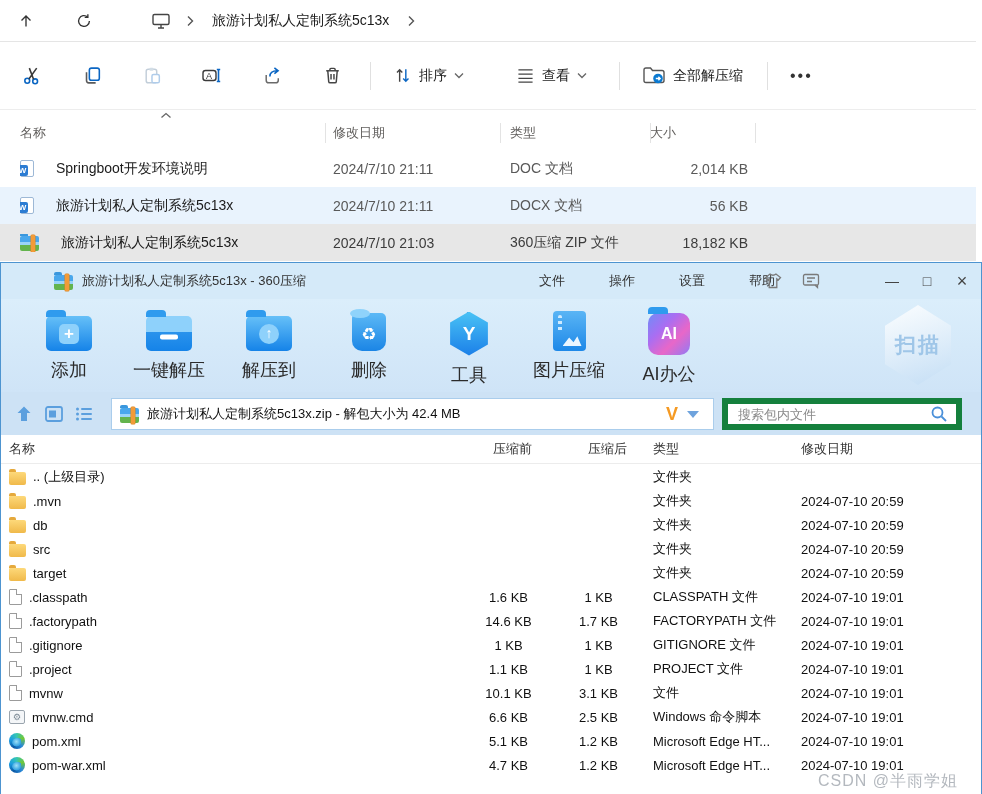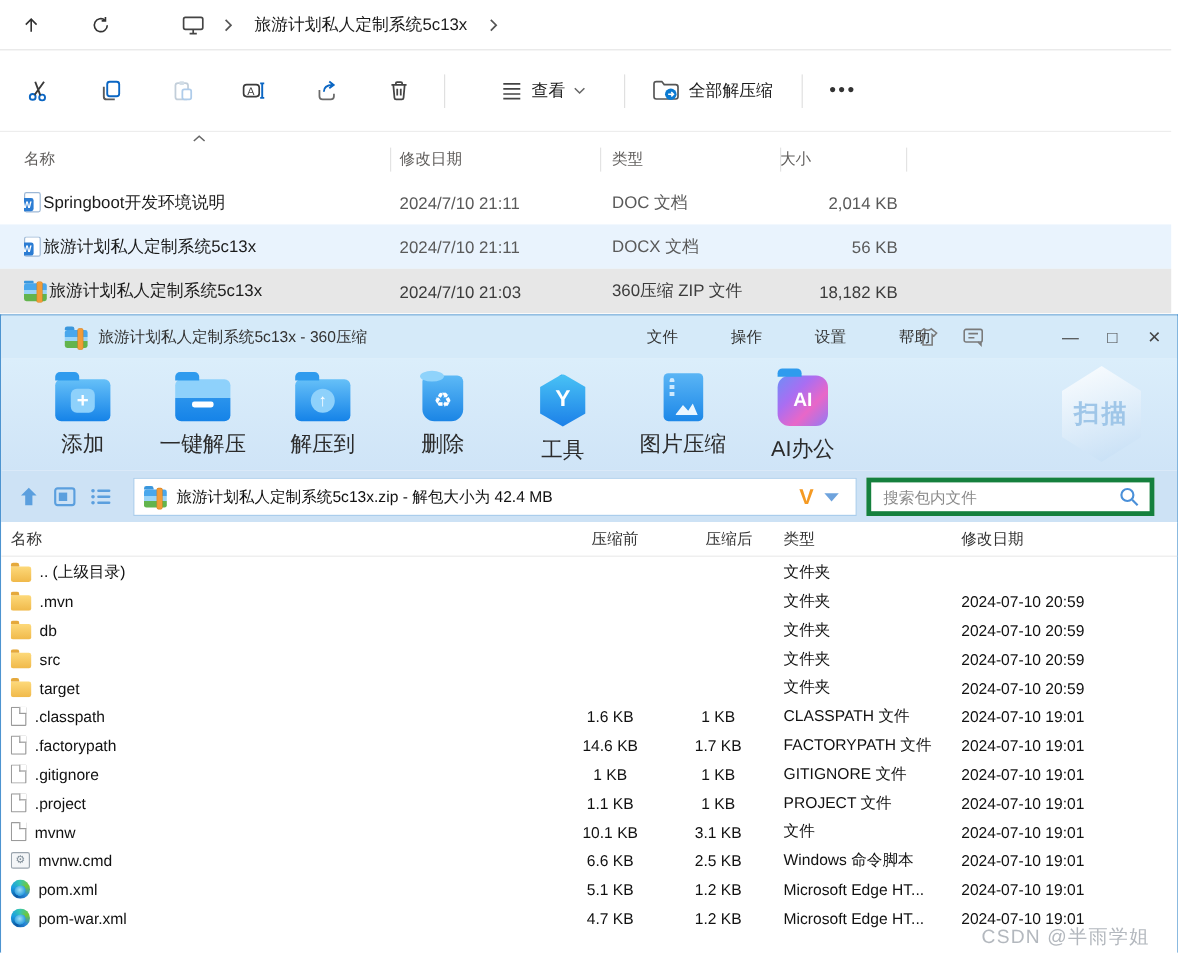--- a/index.html
+++ b/index.html
@@ -24,21 +24,21 @@
 
   .ex-header { position:relative; height:34px; margin-top:6px; }
   .ex-grid { display:grid; grid-template-columns:305px 177px 140px 106px; padding-left:20px; align-items:center; }
   .ex-header .ex-grid { height:34px; font-size:13px; color:#605e5c; }
   .ex-header .hc { padding-left:0; }
   .ex-header .hc2 { padding-left:8px; }
   .hsep { position:absolute; top:7px; width:1px; height:20px; background:#e3e3e3; }
   .sort-caret { position:absolute; left:160px; top:-4px; }
 
   .ex-row { height:37px; font-size:14px; }
-  .ex-row .c-name { display:flex; align-items:center; gap:2px; color:#1b1b1b; overflow:hidden; white-space:nowrap; }
+  .ex-row .c-name { display:flex; align-items:center; gap:22px; color:#1b1b1b; overflow:hidden; white-space:nowrap; }
   .ex-row .c-date, .ex-row .c-type { color:#595959; padding-left:8px; }
   .ex-row .c-size { color:#595959; text-align:right; }
   .row-hover { background:#e9f3fd; }
   .row-selected { background:#e7e7e7; }
   .row-selected .c-date, .row-selected .c-type, .row-selected .c-size { color:#3c3c3c; }
 
   
   .fic { flex:0 0 auto; }
   .ic-word { position:relative; width:14px; height:17px; background:#fff; border:1px solid #9db8d6; border-radius:2px; }
   .ic-word::after { content:"W"; position:absolute; left:-4px; top:4px; width:11px; height:11px; background:#2b7cd3; color:#fff;
@@ -101,21 +101,21 @@
 
   .addr-row { position:relative; height:44px; background:#cde2f5; display:flex; align-items:center; }
   .mini-btn { width:30px; height:30px; display:flex; align-items:center; justify-content:center; }
   .mini-btn:first-child { margin-left:8px; }
   .addr-box { margin-left:12px; width:603px; height:32px; background:#fff; border:1px solid #aacdec; display:flex; align-items:center; }
   .addr-box .a-ic { margin-left:8px; }
   .addr-text { margin-left:8px; font-size:13px; color:#111; flex:1; white-space:nowrap; overflow:hidden; }
   .v-area { display:flex; align-items:center; gap:9px; padding:0 14px 0 6px; }
   .v-letter { color:#f59a23; font-weight:bold; font-size:18px; }
   .v-caret { width:0; height:0; border-left:6px solid transparent; border-right:6px solid transparent; border-top:7px solid #6ea3dd; }
-  .search-box { margin-left:8px; width:240px; height:32px; background:#fff; border:4px solid #15803d; display:flex; align-items:center; }
+  .search-box { margin-left:8px; width:240px; height:32px; background:#fff; border:6px solid #15803d; display:flex; align-items:center; }
   .search-box input { flex:1; border:none; outline:none; font-size:13px; color:#333; padding:0 6px 0 10px; background:transparent;
       font-family:"Liberation Sans","DejaVu Sans",sans-serif; }
   .search-box input::placeholder { color:#8a8a8a; }
   .search-box .mag { margin-right:8px; }
 
   .zlist { position:absolute; left:0; top:172px; right:0; bottom:0; background:#fff; }
   .zp-grid { display:grid; grid-template-columns:452px 95px 85px 160px auto; padding-left:8px; align-items:center; }
   .zl-header { height:29px; font-size:13px; color:#333; border-bottom:1px solid #ececec; }
   .zl-header .h-before { text-align:right; padding-right:24px; }
   .zl-header .h-after { text-align:right; padding-right:14px; }
@@ -237,20 +237,34 @@
         <span>
           <svg width="21" height="21" viewBox="0 0 20 20" fill="none" stroke="#444" stroke-width="1.4">
               <path d="M4 5.5 H16"></path>
               <path d="M7.5 5.5 V4.2 Q7.5 3.2 8.5 3.2 H11.5 Q12.5 3.2 12.5 4.2 V5.5"></path>
               <path d="M5.5 5.5 L6.4 15.8 Q6.5 17 7.7 17 H12.3 Q13.5 17 13.6 15.8 L14.5 5.5"></path>
               <path d="M8.6 8.5 V13.8 M11.4 8.5 V13.8"></path>
             </svg>
         </span>
       </div>
       <div class="cmd-sep"></div>
+      <div class="cmd-group">
+        <span>
+          <svg width="19" height="19" viewBox="0 0 20 20" fill="none">
+              <path d="M7 16.5 V4 M4.2 6.8 L7 4 L9.8 6.8" stroke="#444" stroke-width="1.5"></path>
+              <path d="M13.5 3.5 V16 M10.7 13.2 L13.5 16 L16.3 13.2" stroke="#0b66c3" stroke-width="1.5"></path>
+            </svg>
+        </span>
+        <span>排序</span>
+        <span>
+          <svg width="10" height="7" viewBox="0 0 10 7" fill="none" stroke="#666" stroke-width="1.3">
+              <path d="M1 1.5 L5 5.5 L9 1.5"></path>
+            </svg>
+        </span>
+      </div>
       <div class="cmd-group" style="margin-left:24px">
         <span>
           <svg width="19" height="17" viewBox="0 0 20 18" stroke="#444" stroke-width="1.5">
               <path d="M2.5 3 H17.5 M2.5 7.5 H17.5 M2.5 12 H17.5 M2.5 16 H17.5"></path>
             </svg>
         </span>
         <span>查看</span>
         <span>
           <svg width="10" height="7" viewBox="0 0 10 7" fill="none" stroke="#666" stroke-width="1.3">
               <path d="M1 1.5 L5 5.5 L9 1.5"></path>

